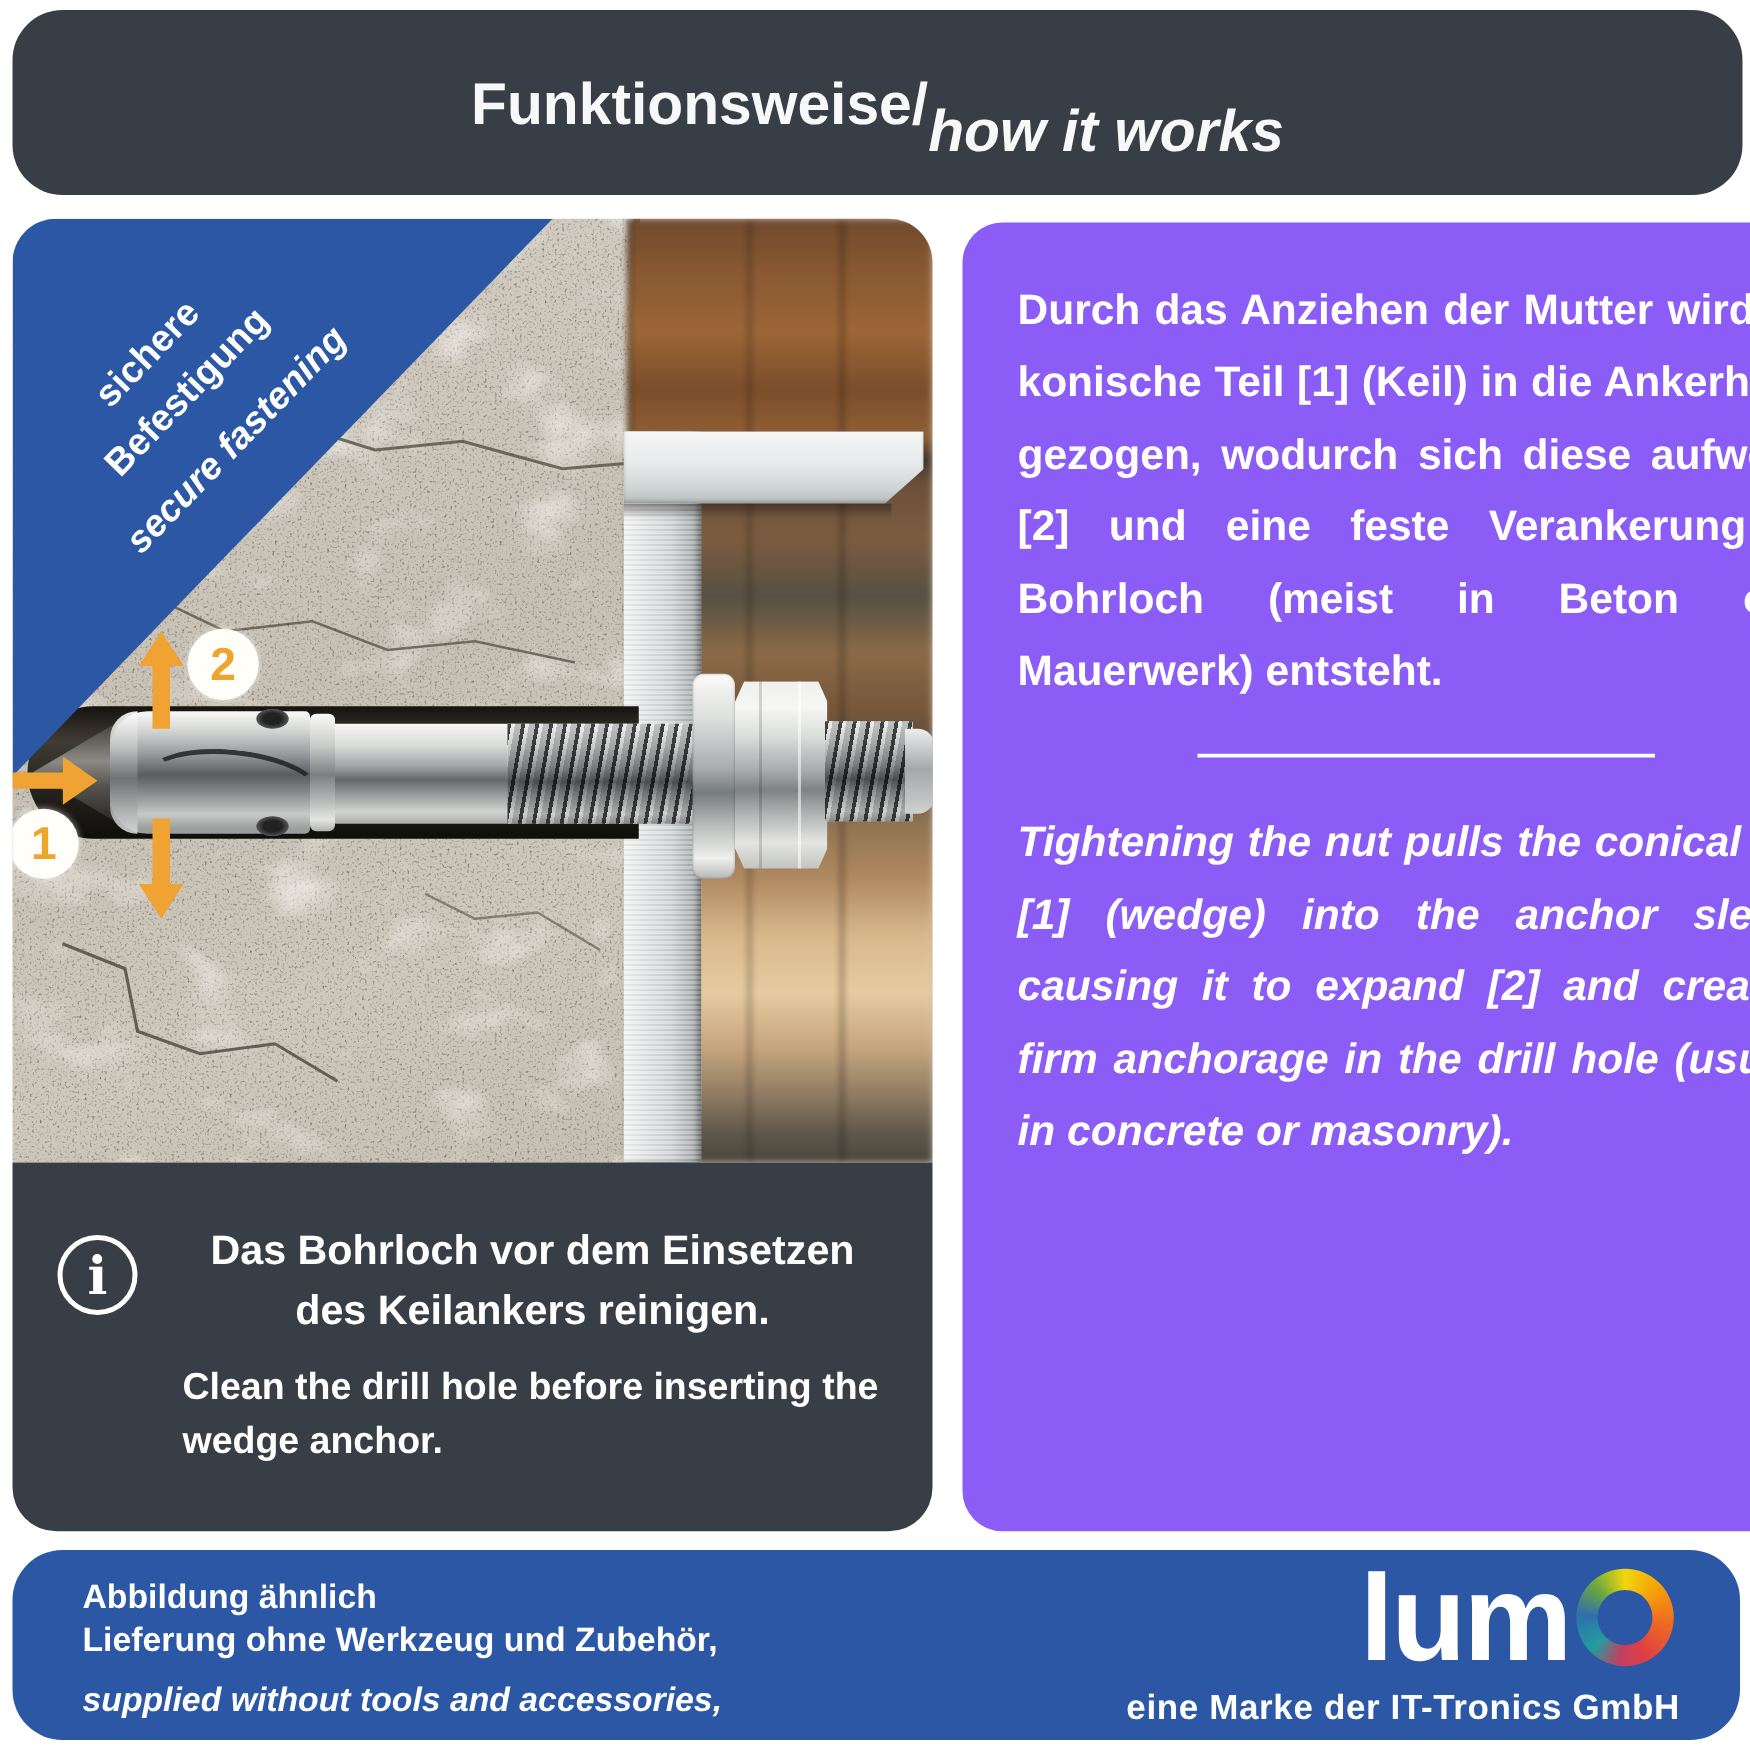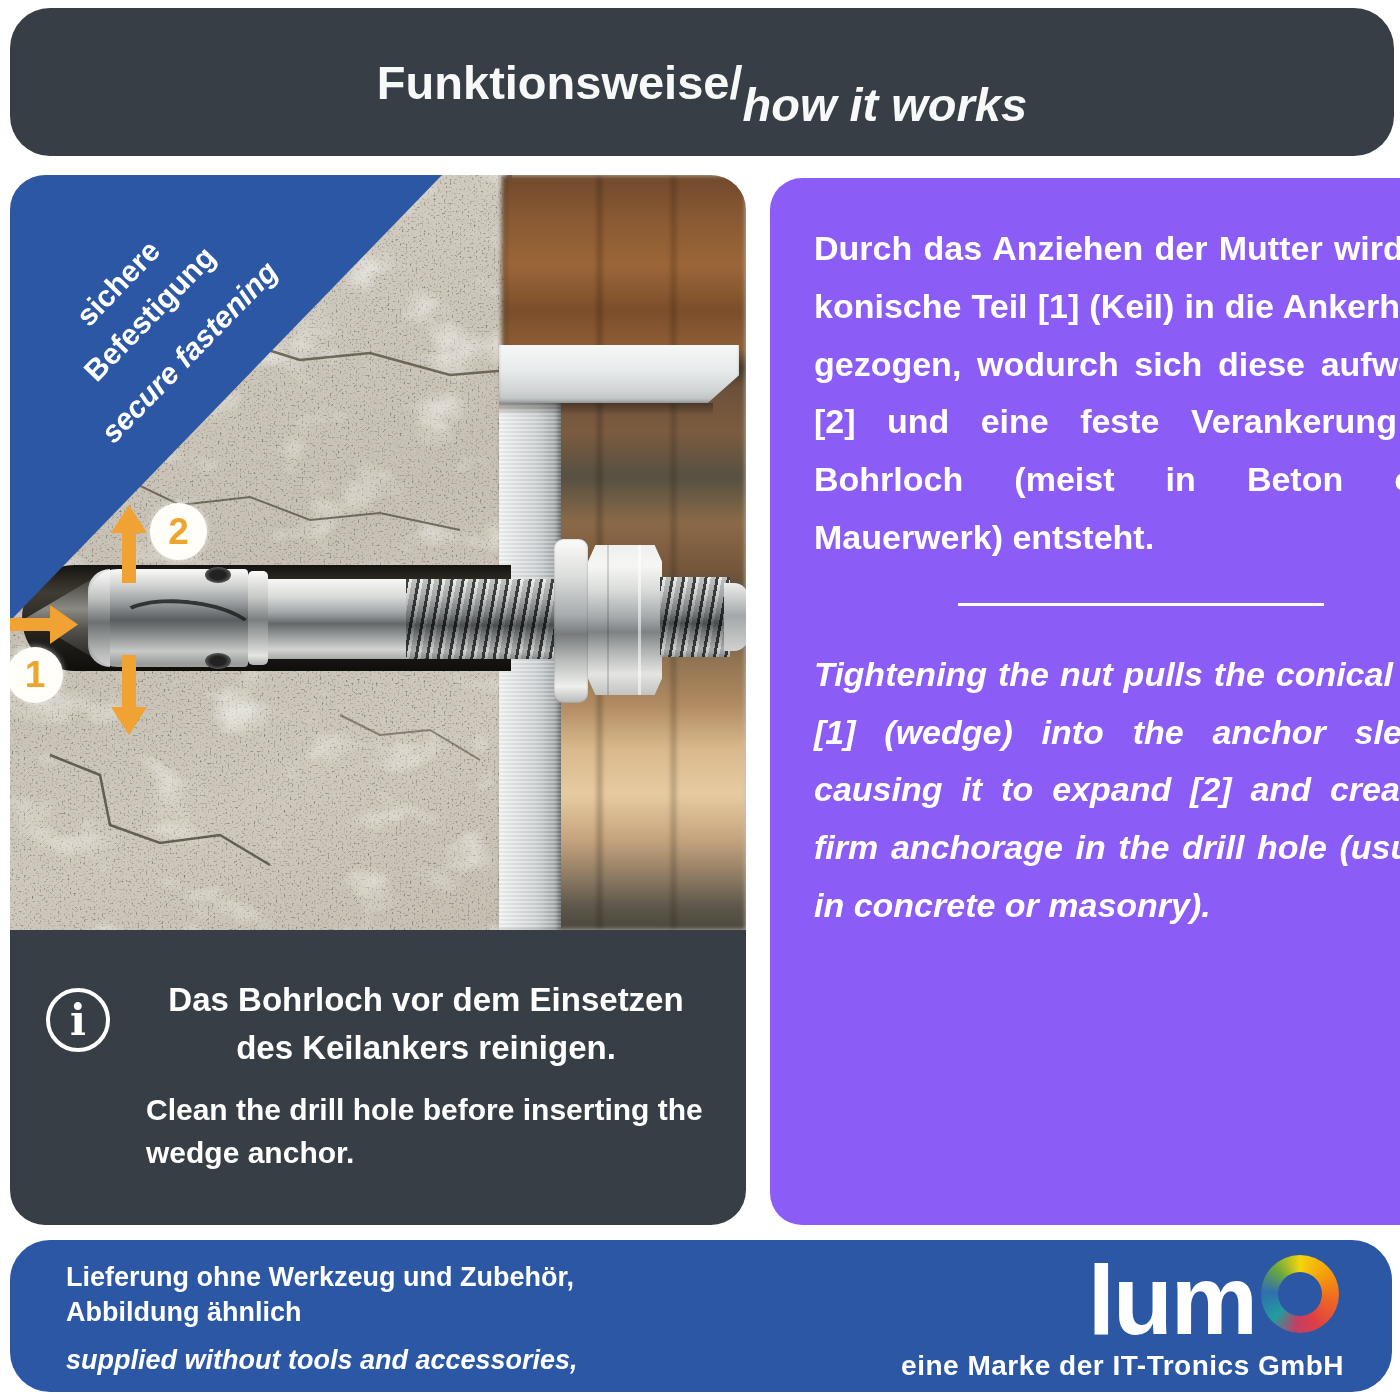--- a/index.html
+++ b/index.html
@@ -107,21 +107,21 @@
   .right-box .desc-de{font-size:34px;font-weight:bold;line-height:1.70;text-align:justify;margin:0;}
   .divider{border:none;border-top:3px solid #ffffff;width:56%;margin:36px auto 40px auto;}
   .right-box .desc-en{font-size:34px;font-weight:bold;font-style:italic;line-height:1.70;text-align:justify;margin:0;}
 
   
   .footer{position:absolute;left:10px;top:1240px;width:1382px;height:152px;background:#2b57a5;
     border-radius:40px;color:#ffffff;}
   .notes{position:absolute;left:56px;top:20px;font-size:27px;line-height:35px;font-weight:bold;}
   .notes .n-en{font-style:italic;margin-top:13px;}
   .brand{position:absolute;right:48px;top:4px;text-align:center;}
-  .logo-row{display:flex;align-items:flex-end;justify-content:flex-end;height:106px;}
+  .logo-row{display:flex;justify-content:flex-end;height:106px;}
   .logo-row .ltxt{font-size:98px;font-weight:bold;line-height:100px;letter-spacing:-2px;}
   .ring{width:78px;height:78px;border-radius:50%;position:relative;align-self:flex-end;margin:0 5px 17px 5px;
     background:conic-gradient(#f2d50e,#f6a208 13%,#ee6b22 27%,#df3f44 42%,#c04064 52%,#229d9d 63%,#2f6fae 76%,#6aa83f 88%,#f2d50e);}
   .ring::after{content:"";position:absolute;inset:17px;background:#2b57a5;border-radius:50%;}
   .tagline{font-size:28px;font-weight:bold;letter-spacing:.5px;margin-top:0;}
 </style>
 </head>
 <body>
 
 <div class="stage">
@@ -204,22 +204,22 @@
   </div>
 
   <div class="right-box">
     <p class="desc-de">Durch das Anziehen der Mutter wird der konische Teil [1] (Keil) in die Ankerhülse gezogen, wodurch sich diese aufweitet [2] und eine feste Verankerung im Bohrloch (meist in Beton oder Mauerwerk) entsteht.</p>
     <hr class="divider">
     <p class="desc-en">Tightening the nut pulls the conical part [1] (wedge) into the anchor sleeve, causing it to expand [2] and create a firm anchorage in the drill hole (usually in concrete or masonry).</p>
   </div>
 
   <div class="footer">
     <div class="notes">
+      <div>Abbildung ähnlich</div>
       <div>Lieferung ohne Werkzeug und Zubehör,</div>
-      <div>Abbildung ähnlich</div>
       <div class="n-en">supplied without tools and accessories,</div>
       <div class="n-en">image similar</div>
     </div>
     <div class="brand">
       <div class="logo-row">
         <span class="ltxt">lum</span>
         <span class="ring"></span>
       </div>
       <div class="tagline">eine Marke der IT-Tronics GmbH</div>
     </div>

